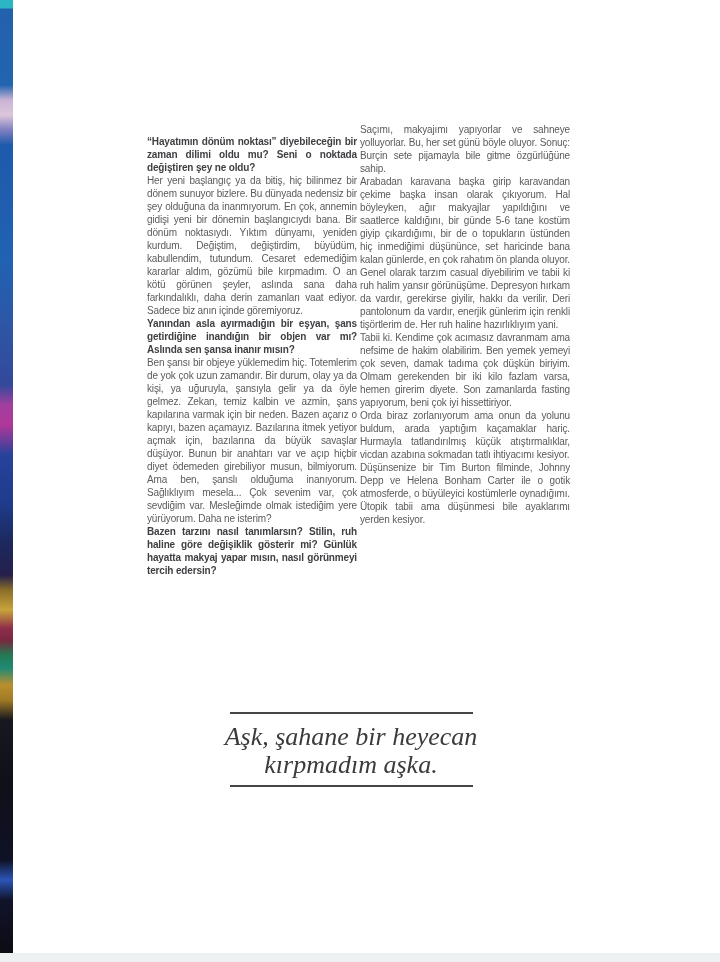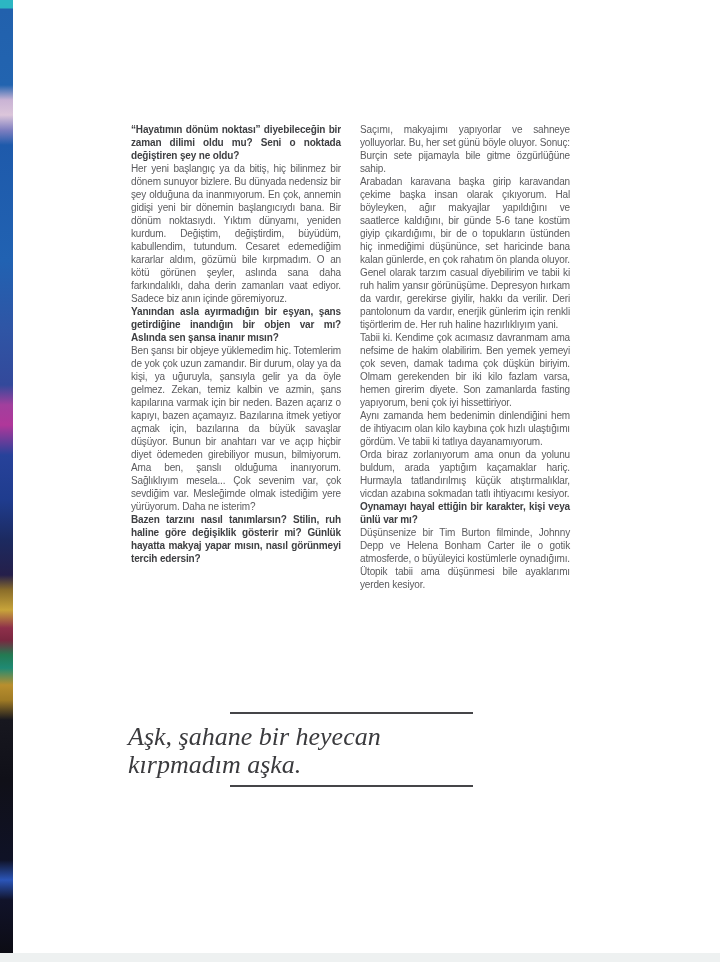--- a/index.html
+++ b/index.html
@@ -40,34 +40,35 @@
     background: #eef1f1;
   }
 
   .col {
     position: absolute; top: 123px; width: 210px;
     font-size: 10px; line-height: 13px;
     letter-spacing: -0.15px;
     color: #5b5b5e;
     text-align: justify;
   }
-  .col-left  { left: 131px; }
+  .col-left  { left: 147px; margin-top: 12px; }
   .col-right { left: 360px; }
   .col p { margin: 0; }
   .q { font-weight: bold; color: #3e3f42; }
 
   .quote-block {
     position: absolute; left: 128px; top: 712px; width: 446px;
   }
   .rule {
     width: 243px; height: 2px; margin: 0 auto;
     background: #454548;
   }
   .quote-text {
     margin: 9px 0 7px 0;
+    text-align: center;
     font-family: "Liberation Serif", "DejaVu Serif", serif;
     font-style: italic;
     font-size: 26px; line-height: 27.5px;
     color: #3b3b3e;
   }
 </style>
 </head>
 <body>
 
 <div class="photo-strip"></div>
@@ -79,23 +80,21 @@
   <p>Her yeni başlangıç ya da bitiş, hiç bilinmez bir dönem sunuyor bizlere. Bu dünyada nedensiz bir şey olduğuna da inanmıyorum. En çok, annemin gidişi yeni bir dönemin başlangıcıydı bana. Bir dönüm noktasıydı. Yıktım dünyamı, yeniden kurdum. Değiştim, değiştirdim, büyüdüm, kabullendim, tutundum. Cesaret edemediğim kararlar aldım, gözümü bile kırpmadım. O an kötü görünen şeyler, aslında sana daha farkındalıklı, daha derin zamanları vaat ediyor. Sadece biz anın içinde göremiyoruz.</p>
   <p class="q">Yanından asla ayırmadığın bir eşyan, şans getirdiğine inandığın bir objen var mı? Aslında sen şansa inanır mısın?</p>
   <p>Ben şansı bir objeye yüklemedim hiç. Totemlerim de yok çok uzun zamandır. Bir durum, olay ya da kişi, ya uğuruyla, şansıyla gelir ya da öyle gelmez. Zekan, temiz kalbin ve azmin, şans kapılarına varmak için bir neden. Bazen açarız o kapıyı, bazen açamayız. Bazılarına itmek yetiyor açmak için, bazılarına da büyük savaşlar düşüyor. Bunun bir anahtarı var ve açıp hiçbir diyet ödemeden girebiliyor musun, bilmiyorum. Ama ben, şanslı olduğuma inanıyorum. Sağlıklıyım mesela... Çok sevenim var, çok sevdiğim var. Mesleğimde olmak istediğim yere yürüyorum. Daha ne isterim?</p>
   <p class="q">Bazen tarzını nasıl tanımlarsın? Stilin, ruh haline göre değişiklik gösterir mi? Günlük hayatta makyaj yapar mısın, nasıl görünmeyi tercih edersin?</p>
 </div>
 
 <div class="col col-right">
   <p>Saçımı, makyajımı yapıyorlar ve sahneye yolluyorlar. Bu, her set günü böyle oluyor. Sonuç: Burçin sete pijamayla bile gitme özgürlüğüne sahip.</p>
   <p>Arabadan karavana başka girip karavandan çekime başka insan olarak çıkıyorum. Hal böyleyken, ağır makyajlar yapıldığını ve saatlerce kaldığını, bir günde 5-6 tane kostüm giyip çıkardığımı, bir de o topukların üstünden hiç inmediğimi düşününce, set haricinde bana kalan günlerde, en çok rahatım ön planda oluyor. Genel olarak tarzım casual diyebilirim ve tabii ki ruh halim yansır görünüşüme. Depresyon hırkam da vardır, gerekirse giyilir, hakkı da verilir. Deri pantolonum da vardır, enerjik günlerim için renkli tişörtlerim de. Her ruh haline hazırlıklıyım yani.</p>
   <p>Tabii ki. Kendime çok acımasız davranmam ama nefsime de hakim olabilirim. Ben yemek yemeyi çok seven, damak tadıma çok düşkün biriyim. Olmam gerekenden bir iki kilo fazlam varsa, hemen girerim diyete. Son zamanlarda fasting yapıyorum, beni çok iyi hissettiriyor.</p>
-  <p>Aynı zamanda hem bedenimin dinlendiğini hem de ihtiyacım olan kilo kaybına çok hızlı ulaştığımı gördüm. Ve tabii ki tatlıya dayanamıyorum.</p>
   <p>Orda biraz zorlanıyorum ama onun da yolunu buldum, arada yaptığım kaçamaklar hariç. Hurmayla tatlandırılmış küçük atıştırmalıklar, vicdan azabına sokmadan tatlı ihtiyacımı kesiyor.</p>
-  <p class="q">Oynamayı hayal ettiğin bir karakter, kişi veya ünlü var mı?</p>
   <p>Düşünsenize bir Tim Burton filminde, Johnny Depp ve Helena Bonham Carter ile o gotik atmosferde, o büyüleyici kostümlerle oynadığımı. Ütopik tabii ama düşünmesi bile ayaklarımı yerden kesiyor.</p>
 </div>
 
 <div class="quote-block">
   <div class="rule"></div>
   <div class="quote-text">
     <div>Aşk, şahane bir heyecan</div>
     <div>kırpmadım aşka.</div>
   </div>
   <div class="rule"></div>

